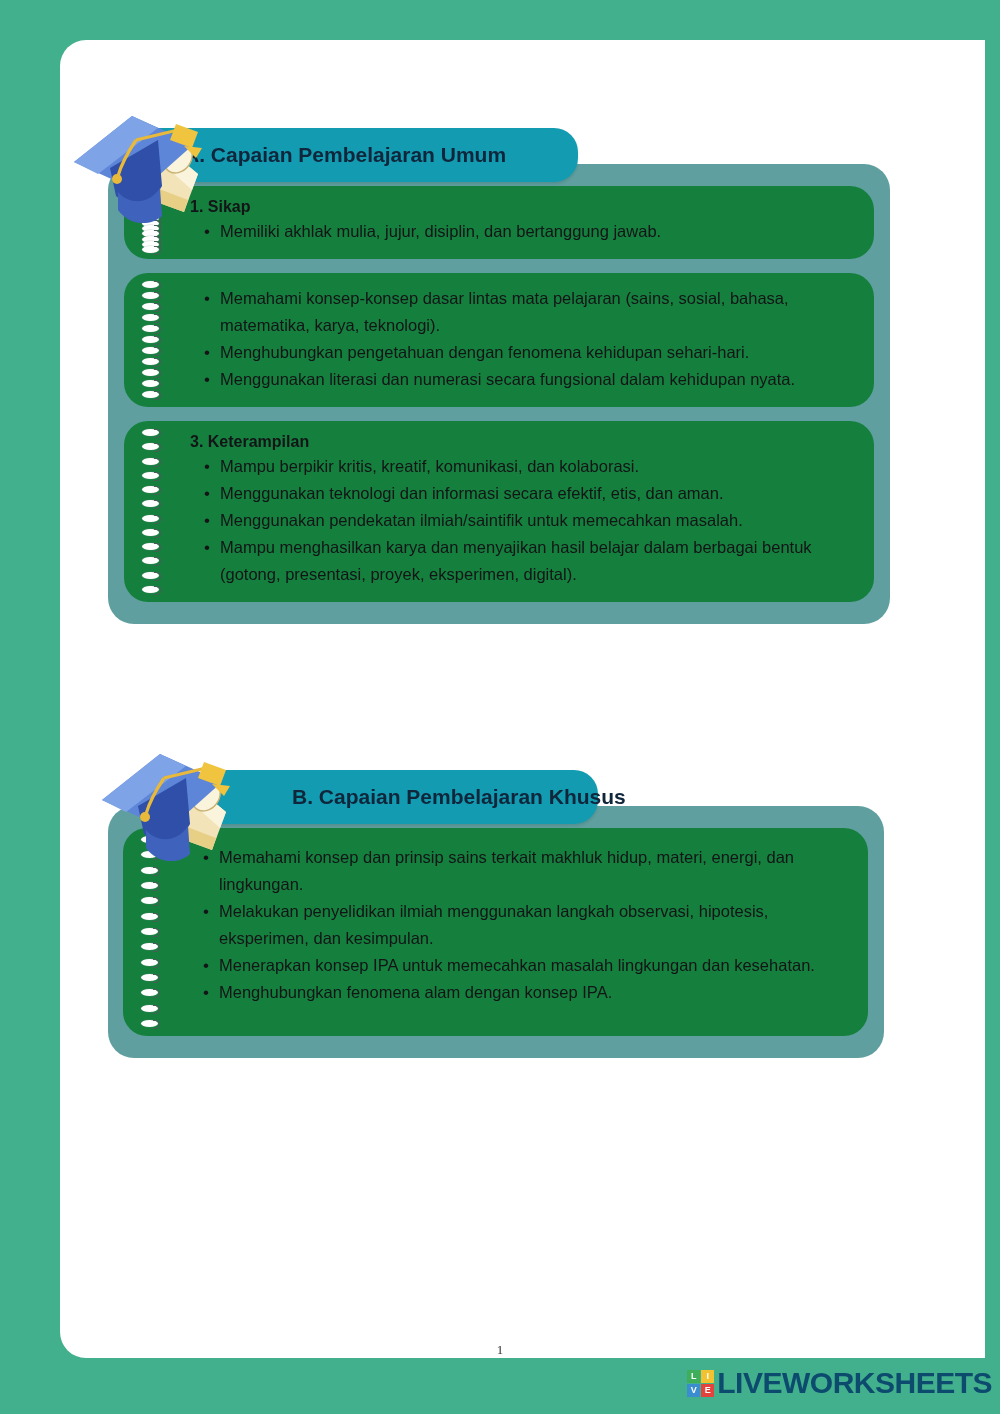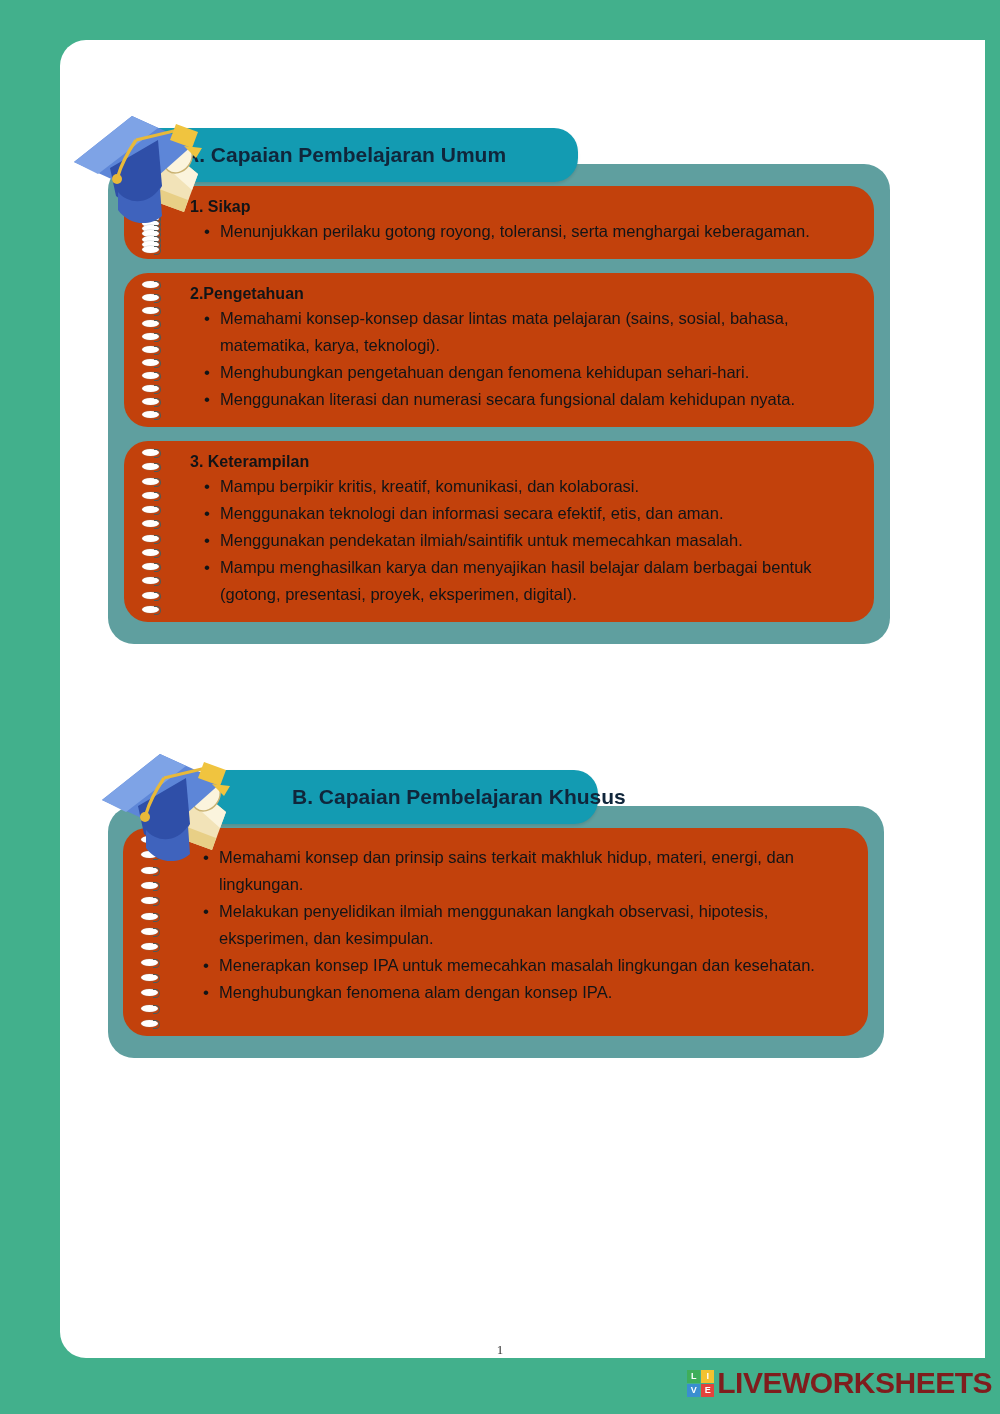--- a/index.html
+++ b/index.html
@@ -70,21 +70,21 @@
     text-align: center;
     font-family: "Liberation Sans", sans-serif;
   }
   .tile-l { background: #3fae5a; }
   .tile-i { background: #f2c230; }
   .tile-v { background: #3a8ed0; }
   .tile-e { background: #e3433c; }
   .brand-word {
     font-size: 30px;
     font-weight: bold;
-    color: #7f1d1d;
+    color: #0c4a6e;
     letter-spacing: -0.5px;
     font-family: "Liberation Sans", sans-serif;
   }
   
   .section {
     position: absolute;
   }
   .section-a { left: 108px; top: 128px; width: 782px; }
   .section-b { left: 108px; top: 770px; width: 782px; }
 
@@ -113,21 +113,21 @@
     margin-top: -18px;
     background: #5f9f9f;
     border-radius: 26px;
     padding: 22px 16px 22px 16px;
     box-sizing: border-box;
   }
   .card-outer-a { width: 782px; }
   .card-outer-b { width: 776px; height: 252px; padding-left: 15px; }
   .card-inner {
     position: relative;
-    background: #c2410c;
+    background: #15803d;
     border-radius: 24px;
     padding: 12px 18px 14px 58px;
     box-sizing: border-box;
     margin-bottom: 14px;
   }
   .card-inner:last-child { margin-bottom: 0; }
   .card-inner-b { padding: 16px 18px 16px 58px; min-height: 208px; }
 
   .spiral {
     position: absolute;
@@ -243,39 +243,38 @@
             <div class="ring"></div>
             <div class="ring"></div>
           <div class="ring"></div>
             <div class="ring"></div>
             <div class="ring"></div>
           <div class="ring"></div>
             <div class="ring"></div>
         </div>
         <div class="sub-title">1. Sikap</div>
         <ul class="points">
-          <li>Menunjukkan perilaku gotong royong, toleransi, serta menghargai keberagaman.</li>
+          <li>Memiliki akhlak mulia, jujur, disiplin, dan bertanggung jawab.</li>
         </ul>
       </div>
 
       <div class="card-inner">
         <div class="spiral">
           <div class="ring"></div>
             <div class="ring"></div>
             <div class="ring"></div>
           <div class="ring"></div>
             <div class="ring"></div>
             <div class="ring"></div>
           <div class="ring"></div>
             <div class="ring"></div>
             <div class="ring"></div>
           <div class="ring"></div>
             <div class="ring"></div>
         </div>
-        <div class="sub-title">2.Pengetahuan</div>
         <ul class="points">
           <li>Memahami konsep-konsep dasar lintas mata pelajaran (sains, sosial, bahasa, matematika, karya, teknologi).</li>
           <li>Menghubungkan pengetahuan dengan fenomena kehidupan sehari-hari.</li>
           <li>Menggunakan literasi dan numerasi secara fungsional dalam kehidupan nyata.</li>
         </ul>
       </div>
 
       <div class="card-inner">
         <div class="spiral">
           <div class="ring"></div>

